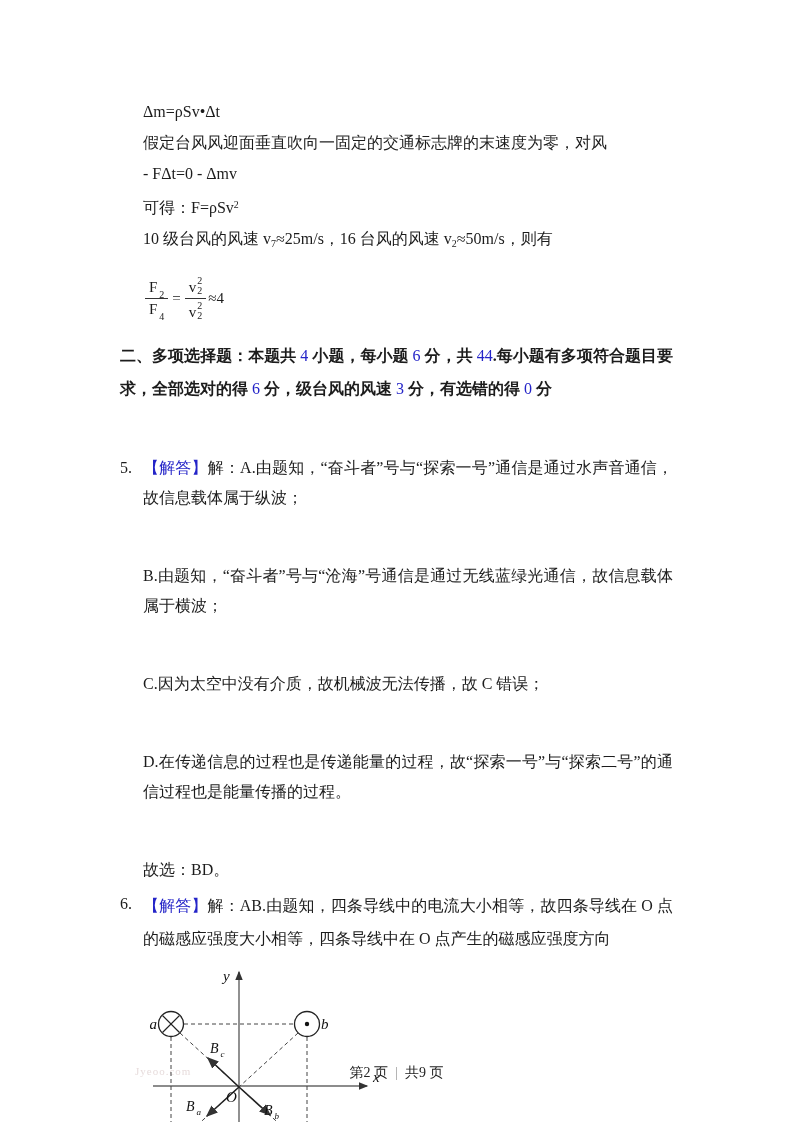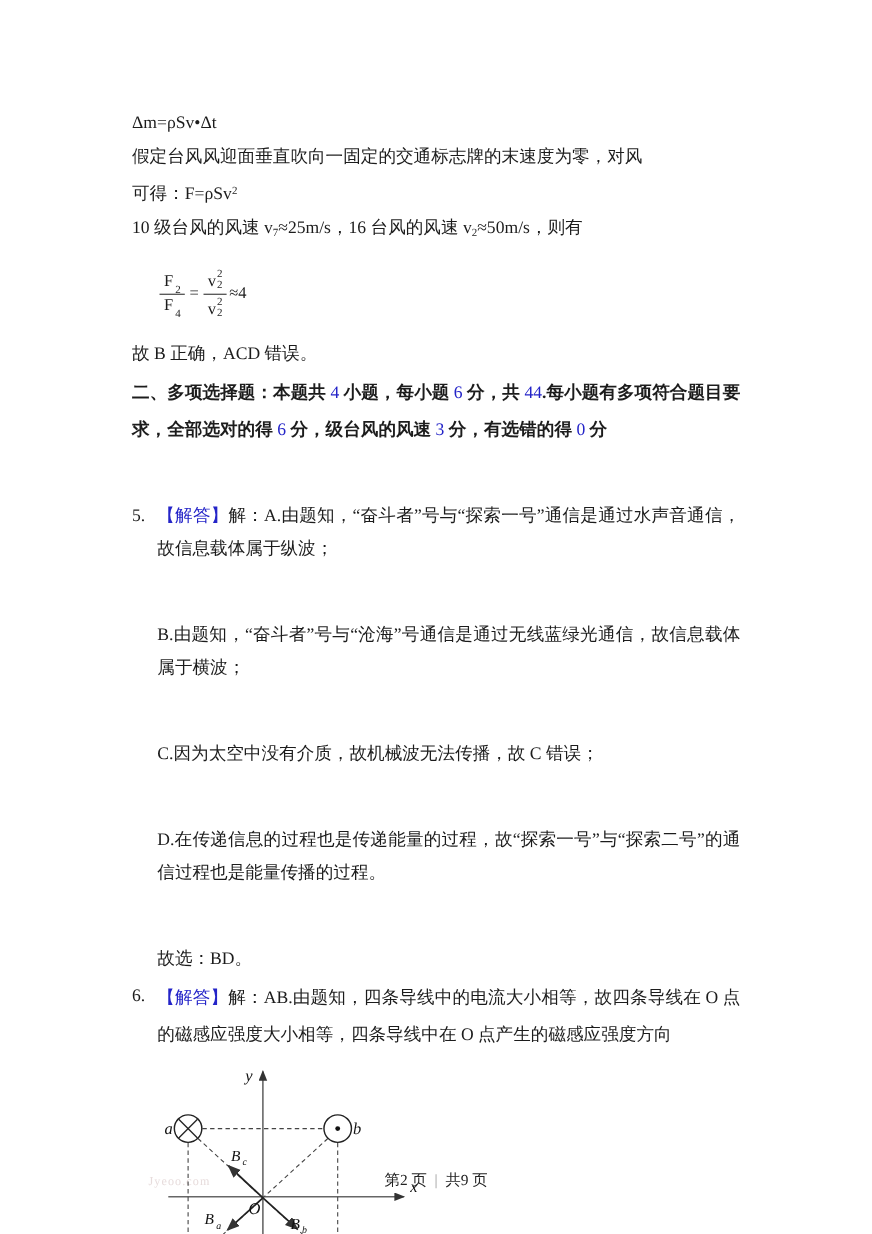--- a/index.html
+++ b/index.html
@@ -4,21 +4,21 @@
 <style>
   :root { --accent:#2424c8; --text:#1c1c1c; --sep:#999; }
   html,body { margin:0; padding:0; background:#ffffff; }
   .page {
     position:relative; width:793px; height:1122px; background:#ffffff;
     font-family:"Liberation Serif","DejaVu Serif",serif; color:var(--text);
     overflow:hidden;
   }
   .content { position:absolute; left:120px; top:96px; width:553px; }
   .line { margin:0; font-size:16px; line-height:31px; text-align:justify; }
-  .indent { }
+  .indent { margin-left:23px; }
   .sec-heading { margin:4px 0 0 0; font-size:16px; font-weight:bold; line-height:33px; text-align:justify; }
   .sec-heading .num { color:var(--accent); font-weight:normal; }
   .question { position:relative; padding-left:23px; }
   .qnum { position:absolute; left:0; top:0; font-size:16px; line-height:30px; }
   .q5 .line { line-height:30px;margin-top:48px; }
   .q6 .line { line-height:33px; }
   .blue { color:var(--accent); }
   .sub { font-size:0.62em; vertical-align:-0.28em; }
   .sup { font-size:0.62em; vertical-align:0.5em; }
   
@@ -38,20 +38,21 @@
   .footer .sep { color:var(--sep); margin:0 7px; }
 </style>
 </head>
 <body>
 
 <div class="page">
   <div class="content">
 
     <p class="line indent"><span>Δm=ρSv•Δt</span></p>
     <p class="line indent"><span>假定台风风迎面垂直吹向一固定的交通标志牌的末速度为零，对风</span></p>
+    <p class="line indent"><span>- FΔt=0 - Δmv</span></p>
     <p class="line indent"><span>可得：F=ρSv</span><span class="sup">2</span></p>
     <p class="line indent"><span>10 级台风的风速 v</span><span class="sub">7</span><span>≈25m/s，16 台风的风速 v</span><span class="sub">2</span><span>≈50m/s，则有</span></p>
 
     <div class="formula-row">
       <span class="fr">
         <span class="fr-top">
             <span>F</span>
             <span class="fsub">2</span>
           </span>
         <span class="fr-bot">
@@ -72,21 +73,20 @@
             <span>v</span>
             <span class="vstack">
               <span>2</span>
               <span>2</span>
             </span>
           </span>
       </span>
       <span>≈4</span>
     </div>
 
-    <p class="line indent"><span>故 B 正确，ACD 错误。</span></p>
 
     <p class="sec-heading"><span>二、多项选择题：本题共 </span><span class="num">4</span><span> 小题，每小题 </span><span class="num">6</span><span> 分，共 </span><span class="num">44</span><span>.每小题有多项符合题目要求，全部选对的得 </span><span class="num">6</span><span> 分，级台风的风速 </span><span class="num">3</span><span> 分，有选错的得 </span><span class="num">0</span><span> 分</span></p>
 
     <div class="question q5">
       <span class="qnum">5.</span>
       <p class="line"><span class="blue">【解答】</span><span>解：A.由题知，“奋斗者”号与“探索一号”通信是通过水声音通信，故信息载体属于纵波；</span></p>
       <p class="line"><span>B.由题知，“奋斗者”号与“沧海”号通信是通过无线蓝绿光通信，故信息载体属于横波；</span></p>
       <p class="line"><span>C.因为太空中没有介质，故机械波无法传播，故 C 错误；</span></p>
       <p class="line"><span>D.在传递信息的过程也是传递能量的过程，故“探索一号”与“探索二号”的通信过程也是能量传播的过程。</span></p>
       <p class="line"><span>故选：BD。</span></p>

